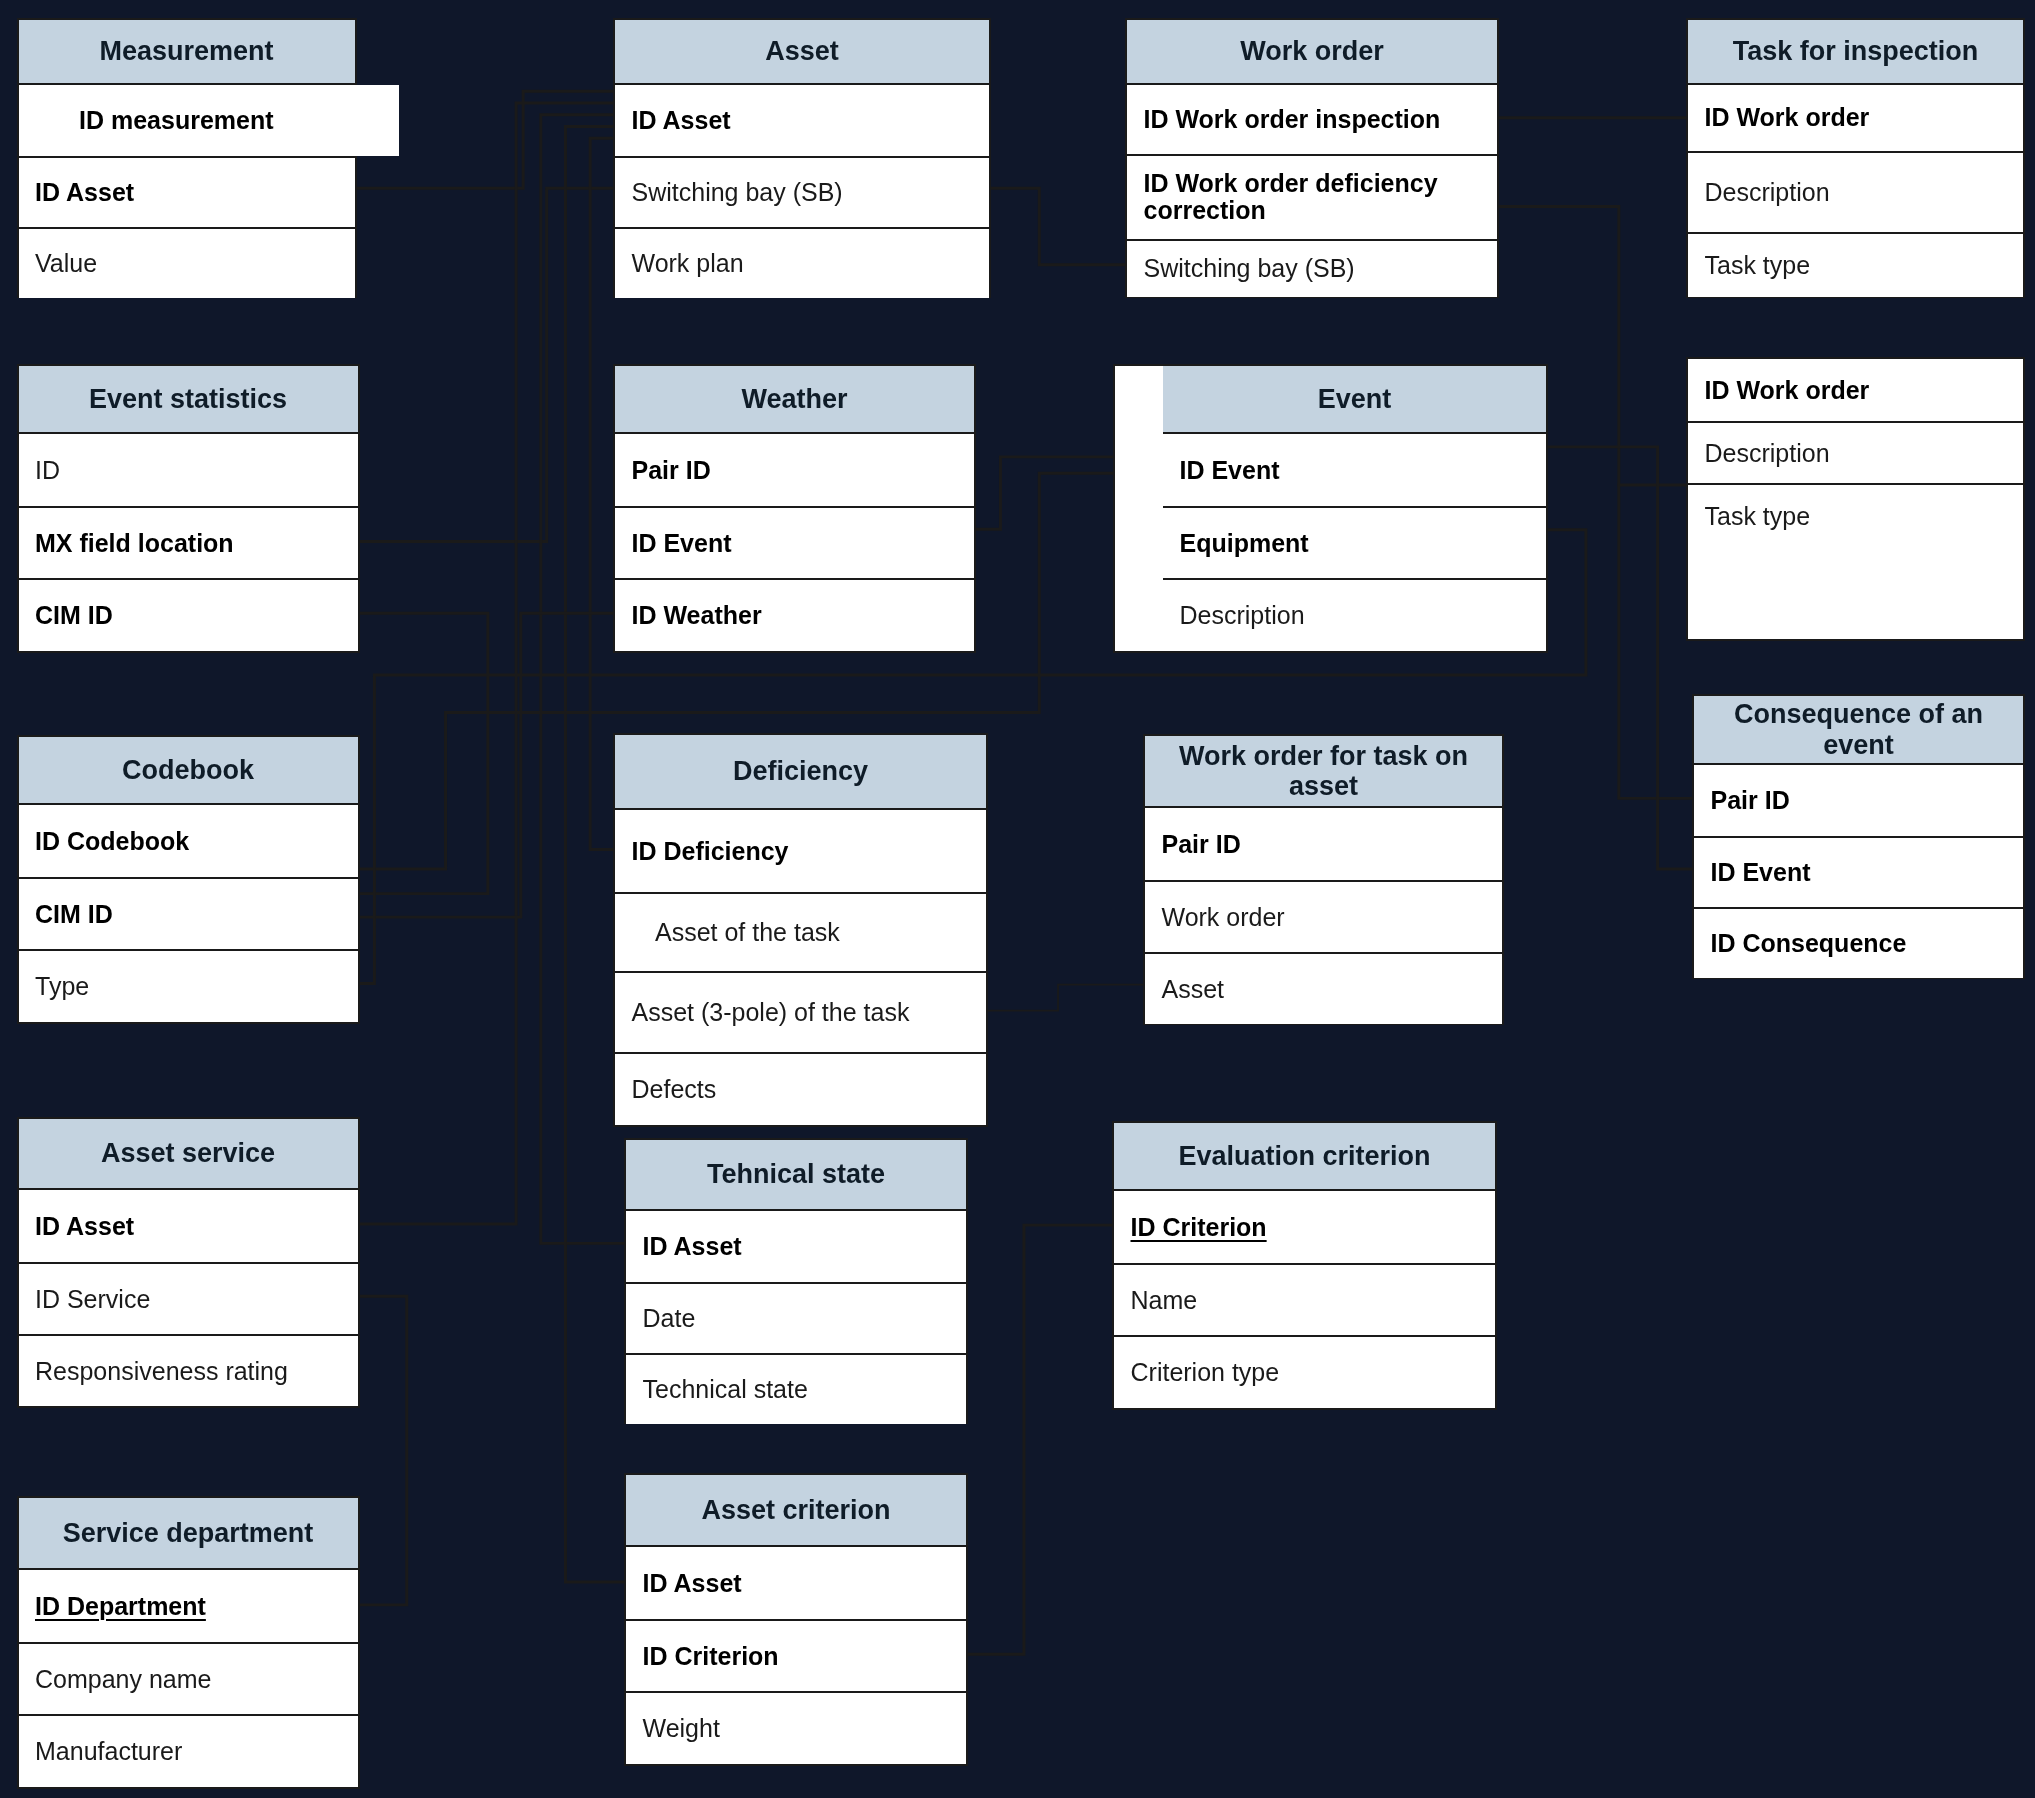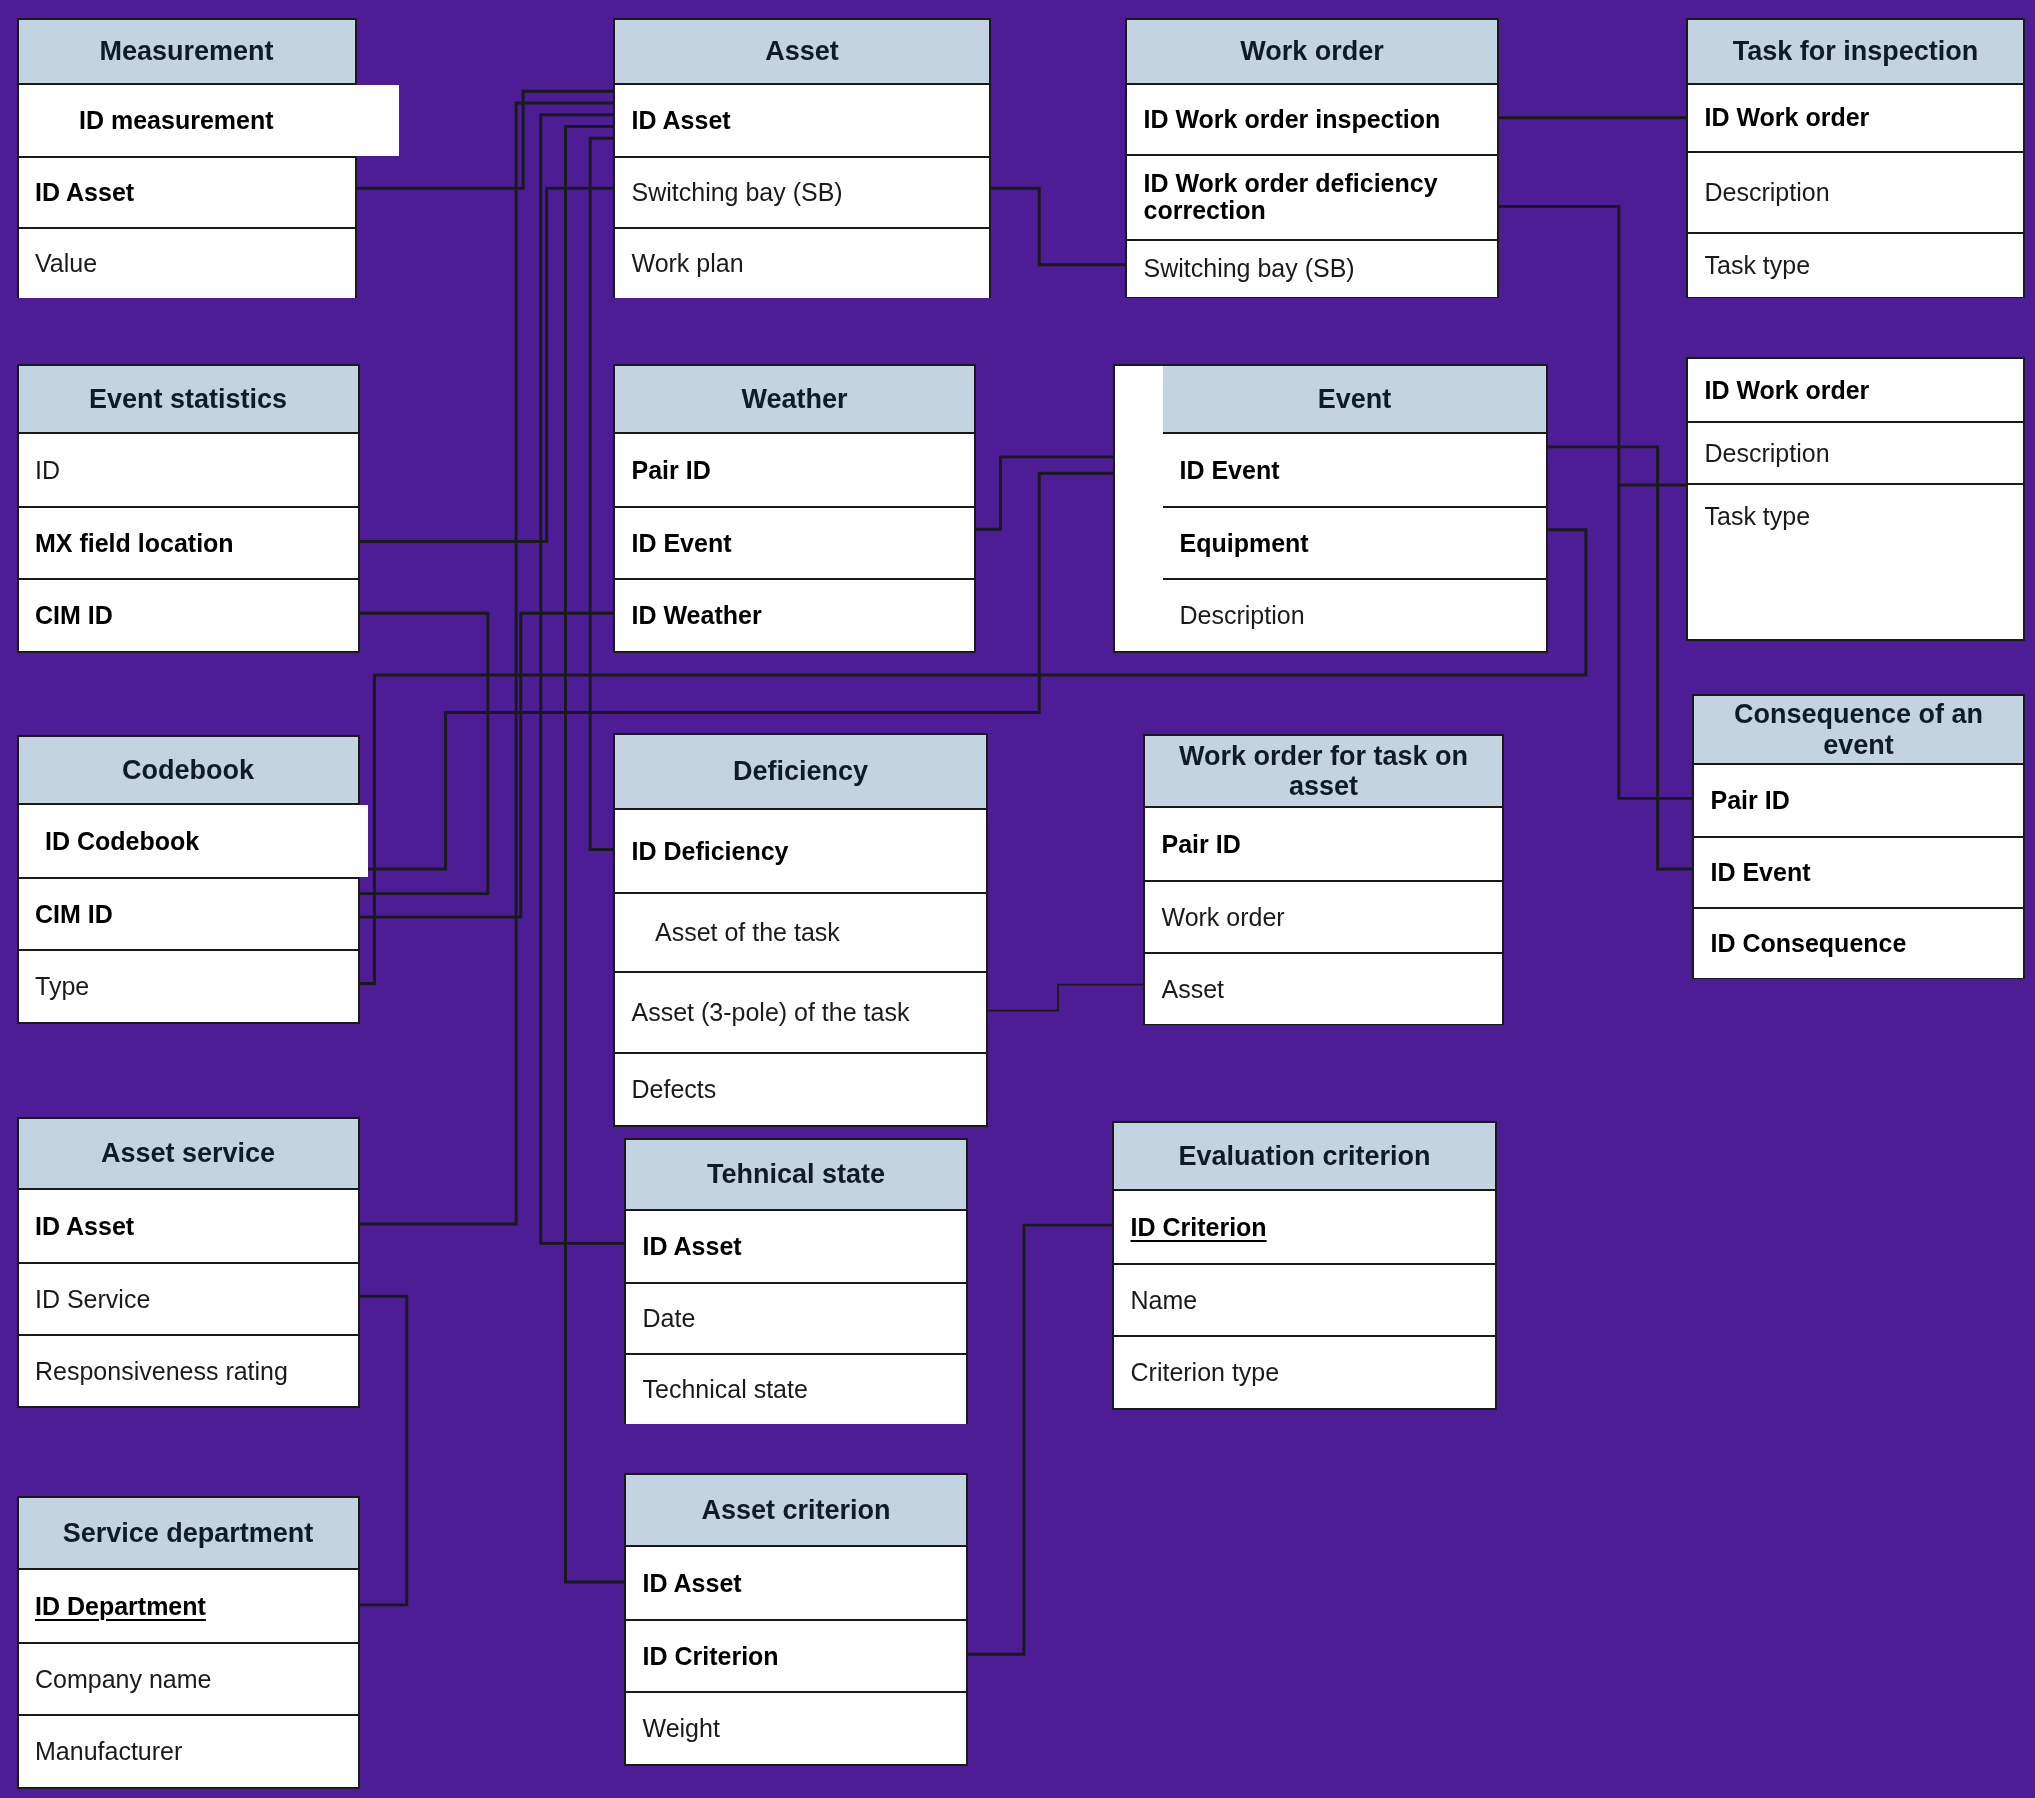--- a/index.html
+++ b/index.html
@@ -4,21 +4,21 @@
 <style>
   html, body {
     margin: 0;
     padding: 0;
     background: #ffffff;
   }
   .stage {
     position: relative;
     width: 2035px;
     height: 1799px;
-    background: #4c1d95;
+    background: #0f172a;
     font-family: "Liberation Sans", "DejaVu Sans", sans-serif;
     overflow: hidden;
   }
   .edges-svg {
     position: absolute;
     left: 0;
     top: 0;
     width: 2035px;
     height: 1799px;
   }
@@ -189,21 +189,21 @@
       </div>
       <div class="entity-row" style="height: 62px;">
         <span>Description</span>
       </div>
       <div class="entity-row" style="height: 65px;">
         <span>Task type</span>
       </div>
     </div>
     <div class="entity" style="left: 16.5px; top: 735px; width: 339px; height: 285px;">
       <div class="entity-header" style="height: 68px;">Codebook</div>
-      <div class="entity-row bold" style="height: 72px; margin-left: 10px;">
+      <div class="entity-row bold" style="height: 72px;">
         <span>ID Codebook</span>
       </div>
       <div class="entity-row bold" style="height: 72px;">
         <span>CIM ID</span>
       </div>
       <div class="entity-row" style="height: 72px;">
         <span>Type</span>
       </div>
     </div>
     <div class="entity" style="left: 613px; top: 733px; width: 371px; height: 390px;">

